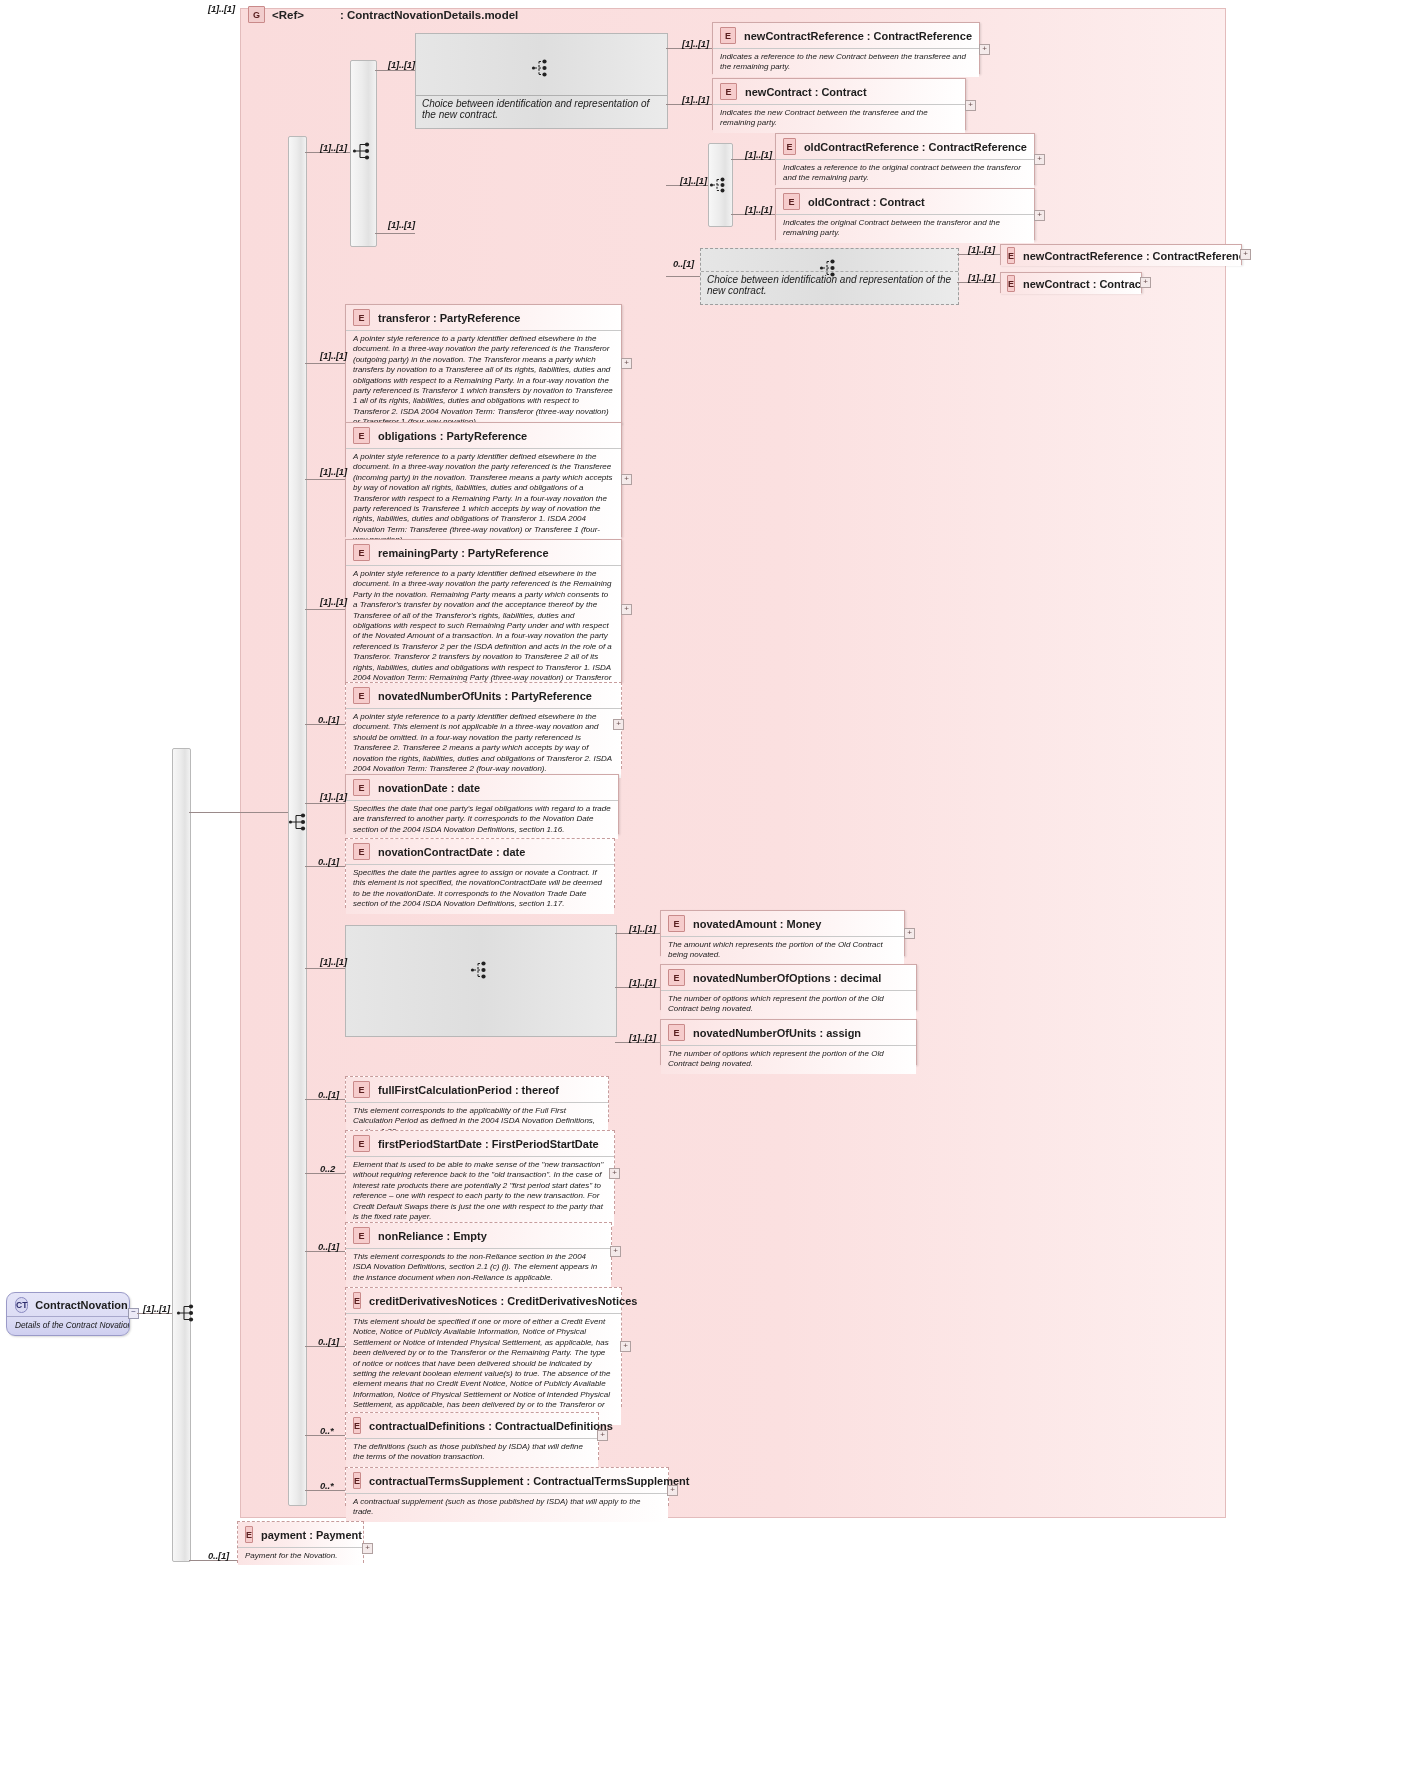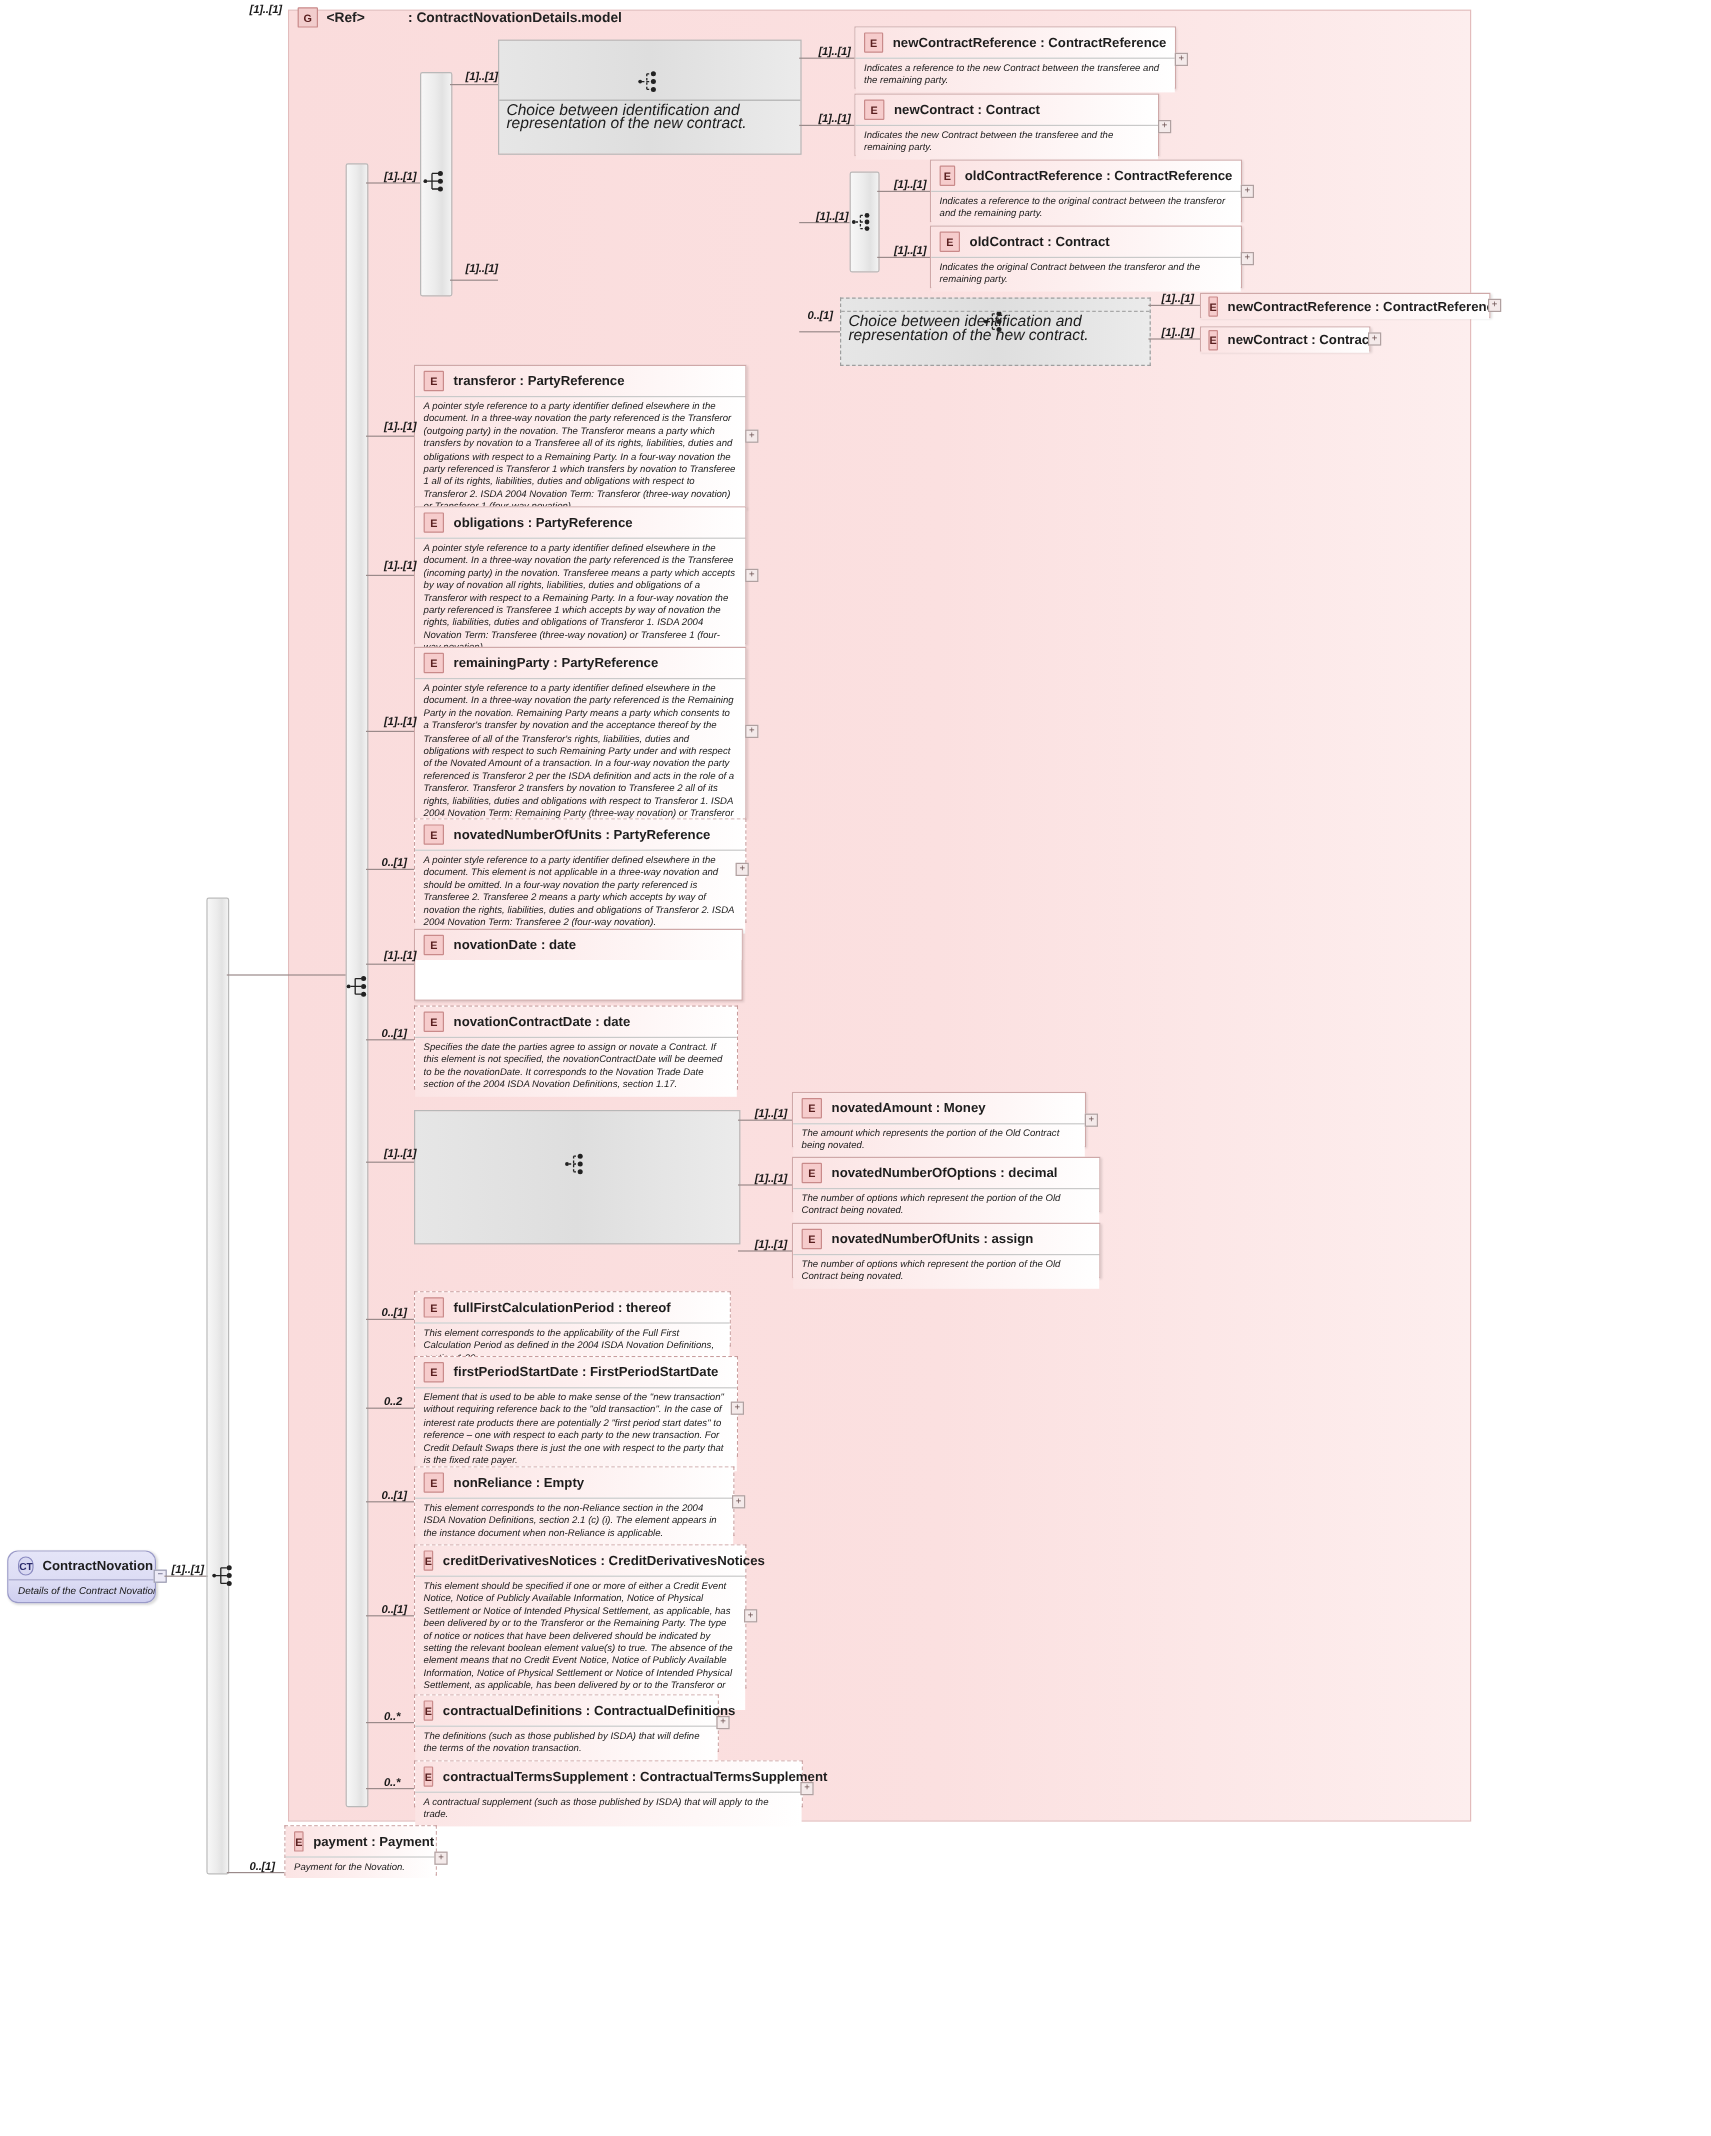--- a/index.html
+++ b/index.html
@@ -27,22 +27,22 @@
 
   
   .bar{position:absolute;border:1px solid #b9b9b9;border-radius:2px;
       background:linear-gradient(to right,#f7f7f7 0%,#ececec 45%,#e2e2e2 70%,#f2f2f2 100%);}
   .conn-icon{position:absolute;width:22px;height:20px;}
 
   
   .choice-panel{position:absolute;border:1px solid #b7b7b7;
      background:linear-gradient(to right,#e6e6e6 0%,#dedede 50%,#ebebeb 100%);}
   .choice-panel.dashed{border:1px dashed #9e9e9e;}
-  .choice-cap{position:absolute;left:0;right:0;bottom:0;padding:3px 6px 20px 6px;
-     font-style:italic;font-size:13px;line-height:10.5px;color:#1c1c1c;border-top:1px solid #b0b0b0;}
+  .choice-cap{position:absolute;left:0;right:0;bottom:0;padding:3px 6px 8px 6px;
+     font-style:italic;font-size:10px;line-height:10.5px;color:#1c1c1c;border-top:1px solid #b0b0b0;}
 
   
   .el{position:absolute;border:1px solid #cfa8a8;background:#fff;
       box-shadow:1px 1px 2px rgba(0,0,0,.13);}
   .el.dashed{border:1px dashed #c79c9c;box-shadow:none;}
   .el-title{display:flex;align-items:center;gap:8px;padding:4px 7px 4px 7px;
       background:linear-gradient(to right,#fbe3e3 0%,#fdeeee 45%,#ffffff 100%);
       font-size:11px;font-weight:bold;color:#1d1d1d;white-space:nowrap;}
   .el-desc{border-top:1px solid #c9c9c9;padding:3px 7px 4px 7px;
       font-style:italic;font-size:8px;line-height:10.4px;color:#1a1a1a;
@@ -271,20 +271,21 @@
   </div>
   <div class="plus" style="left:613px;top:719px;">+</div>
   <div class="ln lnh" style="left:305px;top:724px;width:40px;"></div>
   <div class="card" style="left:318px;top:714px;">0..[1]</div>
 
   <div class="el" style="left:345px;top:774px;width:272px;height:58px;">
     <div class="el-title">
       <span class="badge">E</span>
       <span>novationDate : date</span>
     </div>
+    <div class="el-desc">Specifies the date that one party's legal obligations with regard to a trade are transferred to another party. It corresponds to the Novation Date section of the 2004 ISDA Novation Definitions, section 1.16.</div>
   </div>
   <div class="ln lnh" style="left:305px;top:803px;width:40px;"></div>
   <div class="card" style="left:320px;top:791px;">[1]..[1]</div>
 
   <div class="el dashed" style="left:345px;top:838px;width:268px;height:68px;">
     <div class="el-title">
       <span class="badge">E</span>
       <span>novationContractDate : date</span>
     </div>
     <div class="el-desc">Specifies the date the parties agree to assign or novate a Contract. If this element is not specified, the novationContractDate will be deemed to be the novationDate. It corresponds to the Novation Trade Date section of the 2004 ISDA Novation Definitions, section 1.17.</div>

